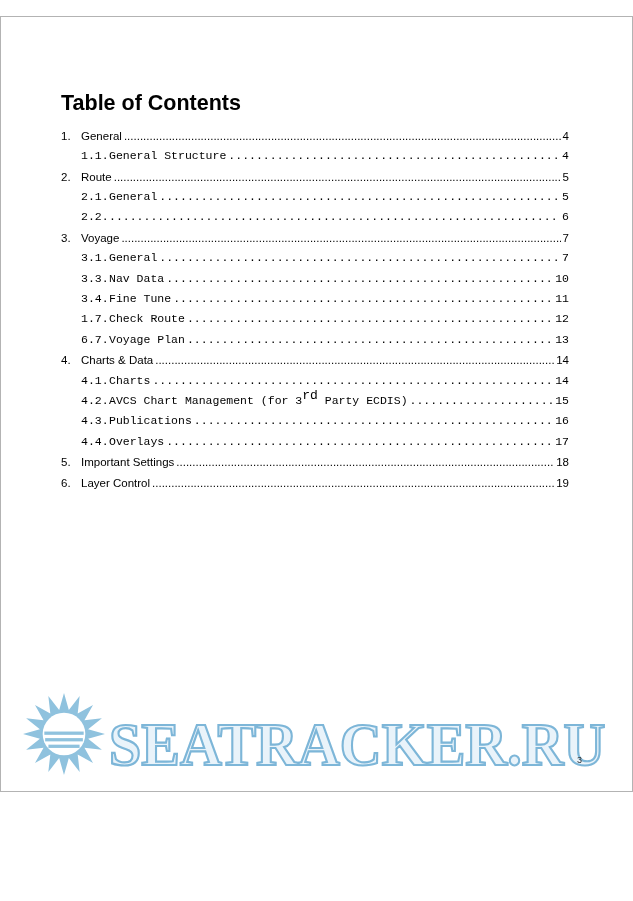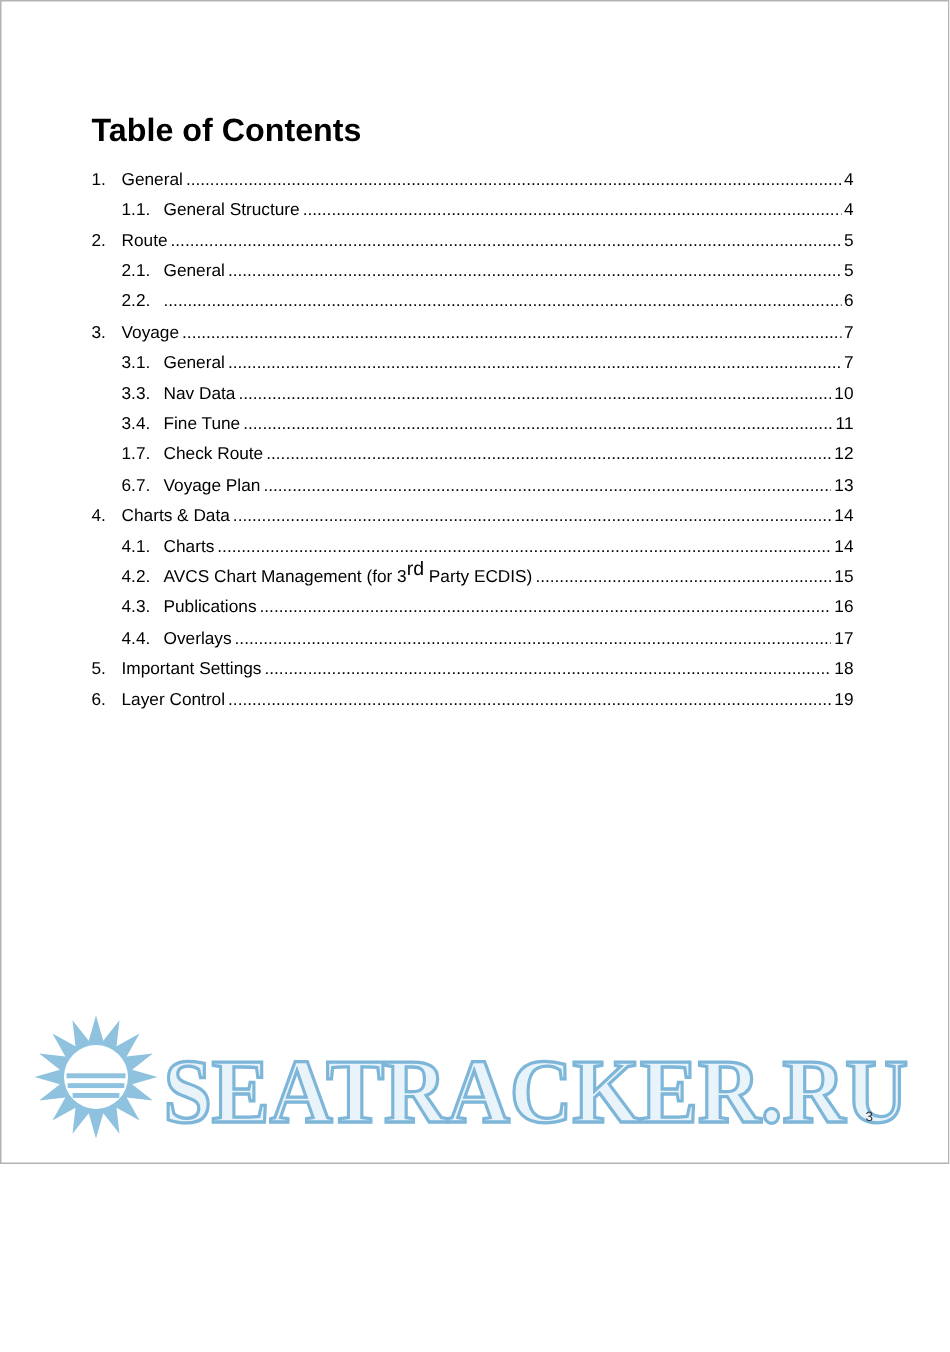--- a/index.html
+++ b/index.html
@@ -9,20 +9,21 @@
     background: #ffffff;
     font-family: "Liberation Sans", sans-serif;
   }
   .page {
     position: relative;
     width: 633px; height: 776px;
     background: #ffffff;
     border: 1px solid #b3b3b3;
     overflow: hidden;
     color: #000;
+    margin-top: 16px;
   }
   .content {
     position: absolute;
     left: 60px; top: 0;
     width: 508px;
   }
   h1.title {
     margin: 74px 0 0 0;
     font-size: 21.5px;
     font-weight: bold;
@@ -32,21 +33,21 @@
   .toc { margin-top: 9px; }
   .toc-row {
     display: flex;
     align-items: baseline;
     font-size: 11.5px;
     line-height: 20.4px;
     white-space: nowrap;
   }
   .toc-row .num { flex: 0 0 auto; }
   .toc-row.level-1 .num { width: 20px; }
-  .toc-row.level-2 { padding-left: 20px; }
+  .toc-row.level-2 { padding-left: 20px; font-family: Liberation Mono, monospace; }
   .toc-row.level-2 .num { width: 28px; }
   .toc-row .label { flex: 0 0 auto; padding-right: 2px; }
   .toc-row .dots { flex: 1 1 auto; overflow: hidden; color: #000; }
   .toc-row .dots::after {
     content: "......................................................................................................................................................................................";
   }
   .toc-row .pg { flex: 0 0 auto; padding-left: 2px; text-align: right; }
   sup { font-size: 13px; line-height: 0; vertical-align: super; }
 
   .watermark {

